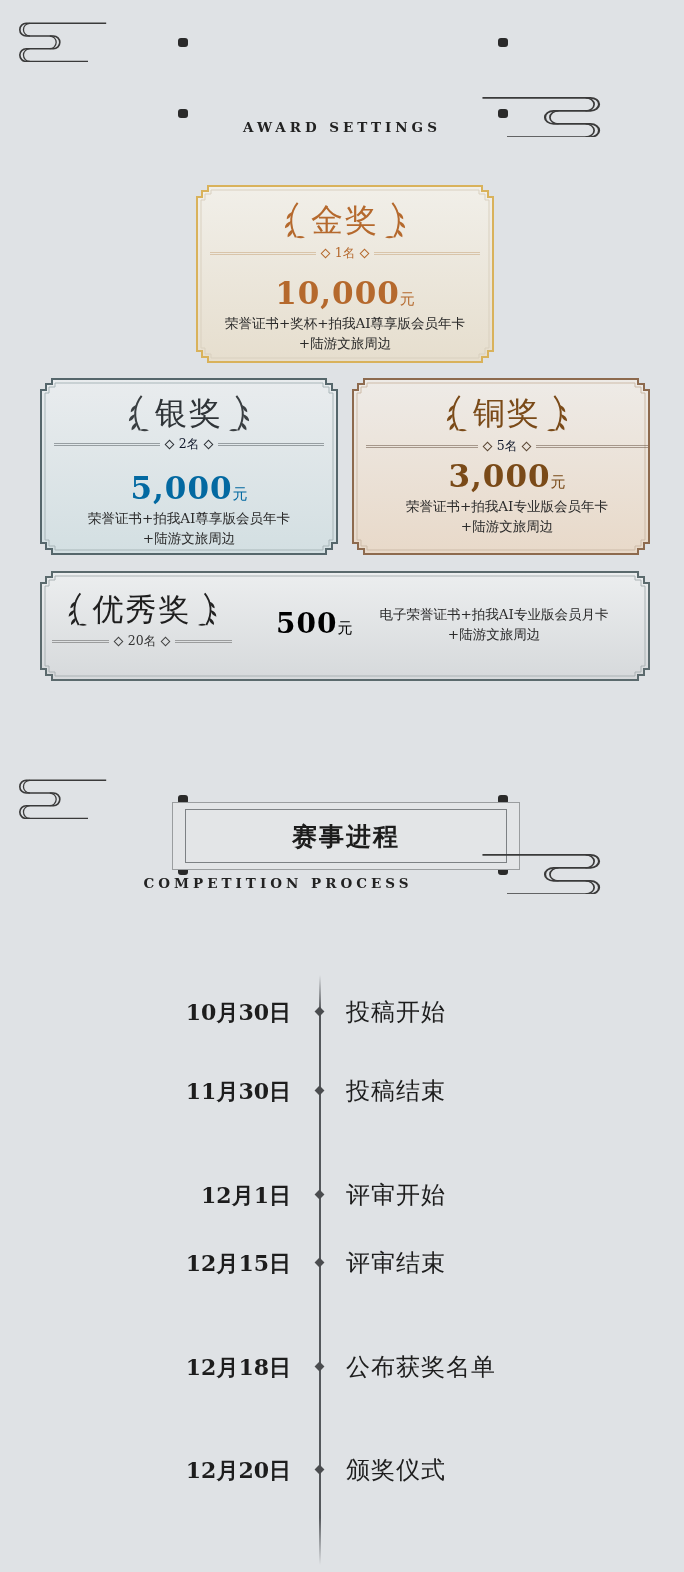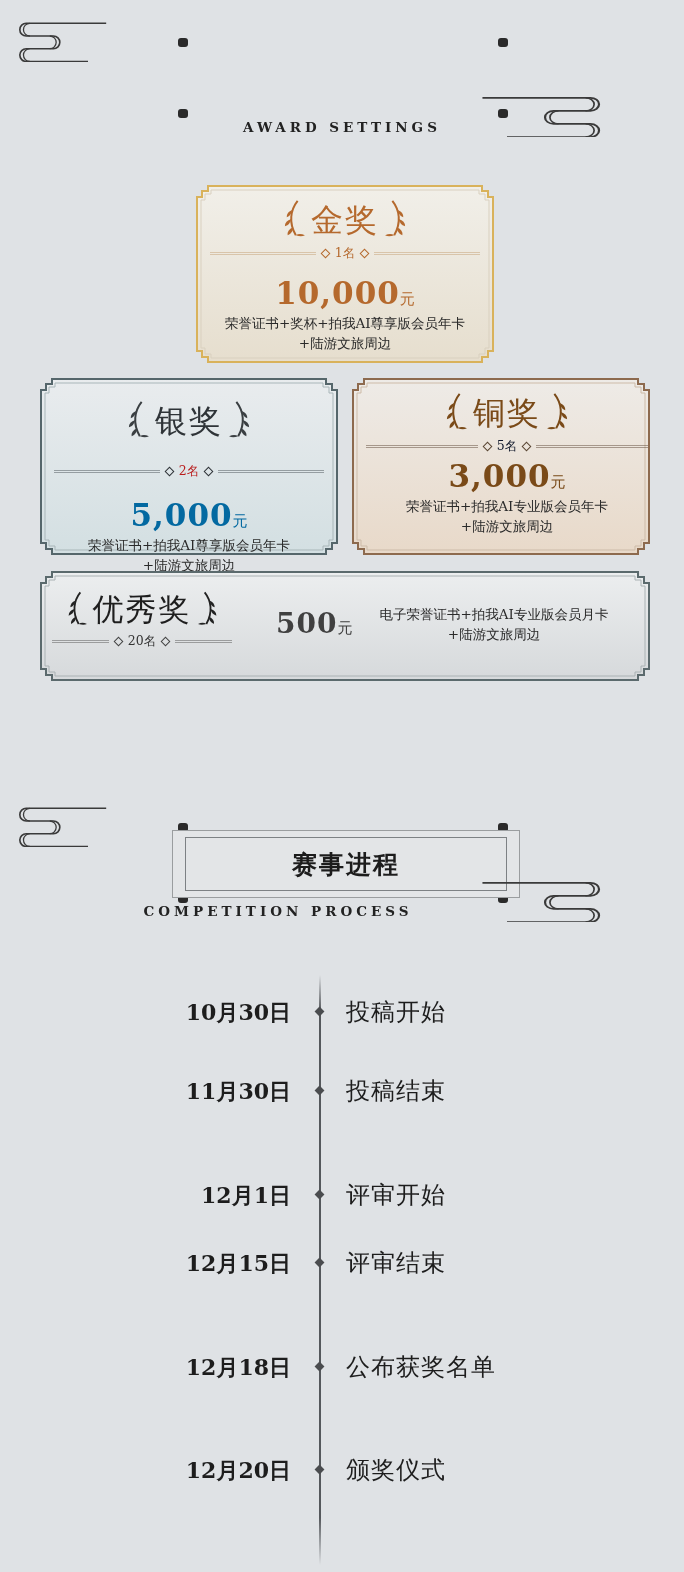--- a/index.html
+++ b/index.html
@@ -15,21 +15,21 @@
             border: 1.5px solid #7d8184; display: flex; align-items: center; justify-content: center; }
   .scroll .title { font-size: 25px; font-weight: bold; letter-spacing: 2px; color: #1c1c1c; }
   .knob { position: absolute; width: 10px; height: 9px; background: #2a2a2a; border-radius: 3px; }
   .sub-en { position: absolute; top: 118px; left: 0; width: 684px; text-align: center;
             font-size: 13.5px; font-weight: bold; letter-spacing: 4px; color: #222; }
 
   
   .card { position: absolute; }
   .card .frame { position: absolute; inset: 0; }
   .card .body { position: absolute; inset: 0; text-align: center; }
-  .card .name-row { display: flex; align-items: flex-start; justify-content: center; gap: 6px; }
+  .card .name-row { display: flex; align-items: center; justify-content: center; gap: 6px; }
   .card .name { font-size: 32px; font-weight: normal; letter-spacing: 2px; }
   .laurel { display: inline-block; }
   .rank-row { display: flex; align-items: center; justify-content: center; font-size: 12.5px; margin-top: 4px; }
   .rank-row .ln { height: 3px; border-top: 1px solid; border-bottom: 1px solid; flex: 1; opacity: .55; }
   .rank-row .dia { display: inline-block; width: 7px; height: 7px; border: 1px solid; transform: rotate(45deg); margin: 0 6px; }
   .amount { font-size: 31px; font-weight: bold; letter-spacing: 1px; }
   .amount .unit { font-size: 15px; font-weight: normal; letter-spacing: 0; }
   .desc { font-size: 13.5px; line-height: 20px; }
 
   
@@ -116,30 +116,30 @@
     <defs>
         <linearGradient id="gs" x1="0" y1="0" x2="0" y2="1">
           <stop offset="0" stop-color="#e9ecee"></stop>
           <stop offset="1" stop-color="#d3dfe2"></stop>
         </linearGradient>
       </defs>
     <path d="M12 1 H286 V6 H292 V12 H297 V165 H292 V171 H286 V176 H12 V171 H6 V165 H1 V12 H6 V6 H12 Z" fill="url(#gs)" stroke="#55666b" stroke-width="2"></path>
     <path d="M15 5 H283 V9 H289 V15 H293 V162 H289 V168 H283 V172 H15 V168 H9 V162 H5 V15 H9 V9 H15 Z" fill="none" stroke="#a9b6b9" stroke-width="1"></path>
   </svg>
   <div class="body" style="color:#2f3438">
-    <div class="name-row" style="margin-top:22px">
+    <div class="name-row" style="margin-top:14px">
       <svg class="laurel" width="22" height="40" style="color:#3a3f42">
           <use href="#laurel-left"></use>
         </svg>
       <span class="name">银奖</span>
       <svg class="laurel" width="22" height="40" style="color:#3a3f42;transform:scaleX(-1)">
           <use href="#laurel-left"></use>
         </svg>
     </div>
-    <div class="rank-row" style="margin:19px 14px 0;color:#b91c1c">
+    <div class="rank-row" style="margin:0 14px 0;color:#0f172a">
       <span class="ln" style="border-color:#5b6468"></span>
       <span class="dia" style="border-color:#2f3438"></span>
       <span>2名</span>
       <span class="dia" style="border-color:#2f3438"></span>
       <span class="ln" style="border-color:#5b6468"></span>
     </div>
     <div class="amount" style="color:#0369a1;margin-top:17px"><span>5,000</span><span class="unit">元</span></div>
     <div class="desc" style="color:#2a2a2a;margin-top:2px">
       <div>荣誉证书+拍我AI尊享版会员年卡</div>
       <div>+陆游文旅周边</div>
@@ -206,29 +206,29 @@
           </svg>
       </div>
       <div class="rank-row" style="margin:2px -10px 0;color:#333">
         <span class="ln" style="border-color:#666"></span>
         <span class="dia" style="border-color:#444"></span>
         <span>20名</span>
         <span class="dia" style="border-color:#444"></span>
         <span class="ln" style="border-color:#666"></span>
       </div>
     </div>
-    <div class="amount" style="position:absolute;left:236px;top:36px;color:#404040;font-size:28px"><span>500</span><span class="unit">元</span></div>
+    <div class="amount" style="position:absolute;left:236px;top:36px;color:#000000;font-size:28px"><span>500</span><span class="unit">元</span></div>
     <div class="desc" style="position:absolute;left:318px;top:33px;width:272px;text-align:center;color:#2a2a2a;font-size:13.5px">
       <div>电子荣誉证书+拍我AI专业版会员月卡</div>
       <div>+陆游文旅周边</div>
     </div>
   </div>
 </div>
 
-<div class="sec-head" style="top:800px;">
+<div class="sec-head" style="top:772px;">
   <svg class="cloud" style="left:8px;top:5px;color:#3a3a3a" width="100" height="42">
       <use href="#cloud-l"></use>
     </svg>
   <div class="knob" style="left:178px;top:23px"></div>
   <div class="knob" style="left:498px;top:23px"></div>
   <div class="knob" style="left:178px;top:94px"></div>
   <div class="knob" style="left:498px;top:94px"></div>
   <div class="scroll">
     <div class="inner">
       <span class="title">赛事进程</span>

